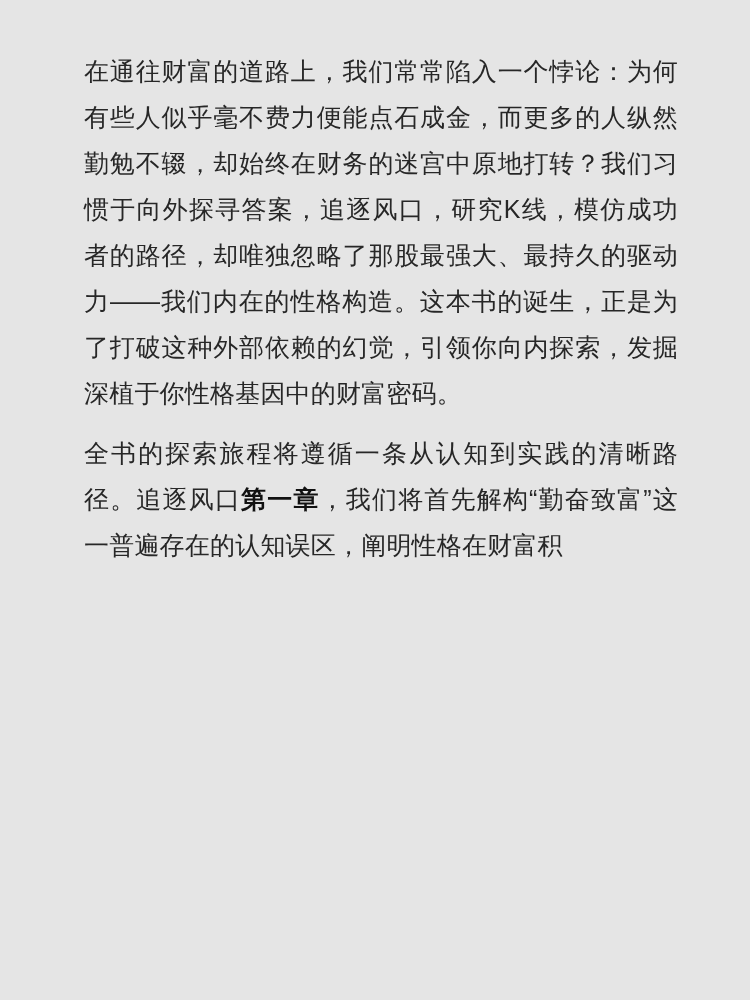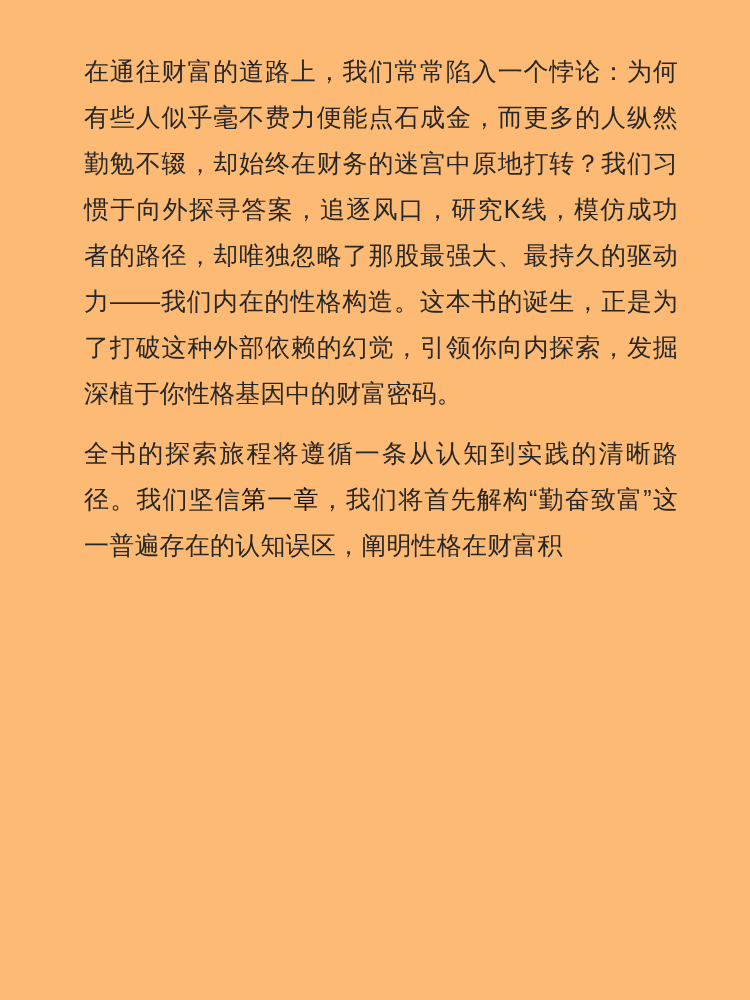--- a/index.html
+++ b/index.html
@@ -12,43 +12,43 @@
     height: 1000px;
     font-family: "Liberation Sans", "DejaVu Sans", sans-serif;
     color: #2b2b2b;
     overflow: hidden;
   }
   .page {
     width: 750px;
     height: 1000px;
     box-sizing: border-box;
     padding: 48px 72px 0 84px;
-    background: #fdba74;
+    background: #e5e5e5;
   }
   .para {
     font-size: 25px;
     line-height: 46px;
     letter-spacing: 0.2px;
     text-align: justify;
     text-justify: inter-ideograph;
     margin: 0 0 14px 0;
     color: #272727;
     font-weight: 500;
   }
   .para:last-child {
     margin-bottom: 0;
   }
   .emph {
-    font-weight: 400;
+    font-weight: 700;
     color: #111111;
   }
 </style>
 </head>
 <body>
 
 <div class="page">
   <p class="para">
     <span>在通往财富的道路上，我们常常陷入一个悖论：为何有些人似乎毫不费力便能点石成金，而更多的人纵然勤勉不辍，却始终在财务的迷宫中原地打转？我们习惯于向外探寻答案，追逐风口，研究K线，模仿成功者的路径，却唯独忽略了那股最强大、最持久的驱动力——我们内在的性格构造。这本书的诞生，正是为了打破这种外部依赖的幻觉，引领你向内探索，发掘深植于你性格基因中的财富密码。</span>
   </p>
   <p class="para">
-    <span>全书的探索旅程将遵循一条从认知到实践的清晰路径。我们坚信</span><span class="emph">第一章</span><span>，我们将首先解构“勤奋致富”这一普遍存在的认知误区，阐明性格在财富积</span>
+    <span>全书的探索旅程将遵循一条从认知到实践的清晰路径。追逐风口</span><span class="emph">第一章</span><span>，我们将首先解构“勤奋致富”这一普遍存在的认知误区，阐明性格在财富积</span>
   </p>
 </div>
 
 </body></html>

